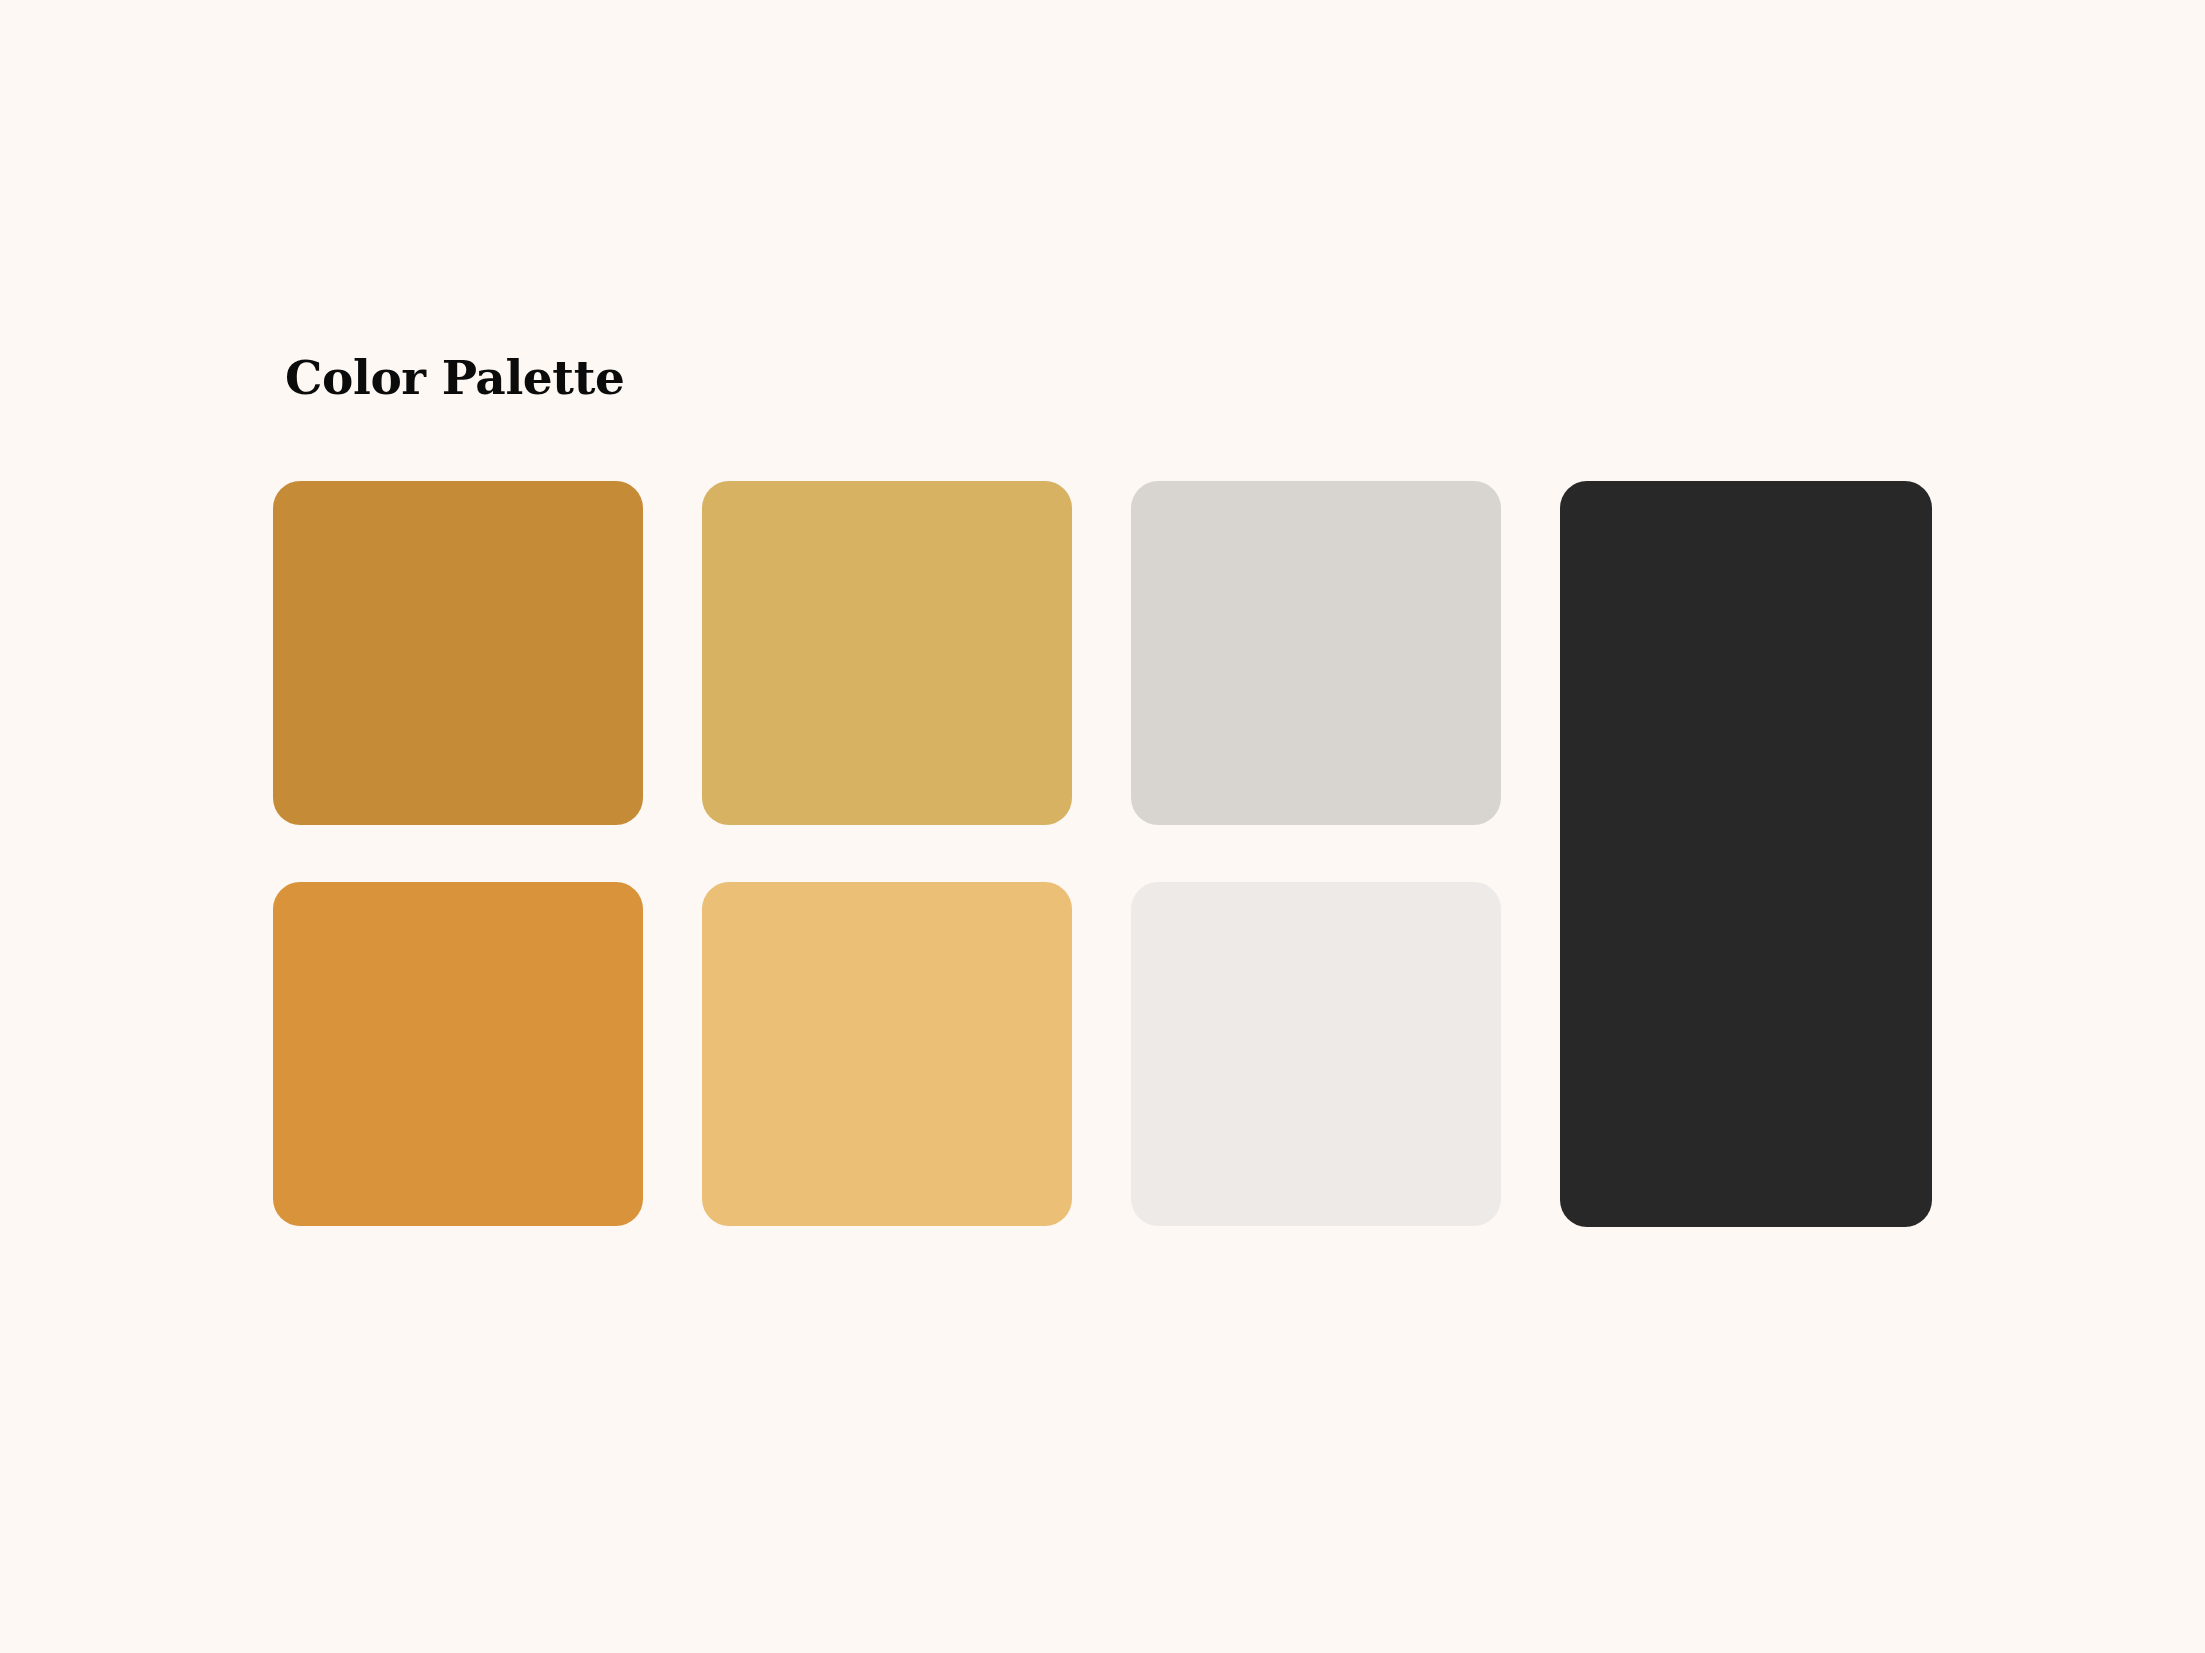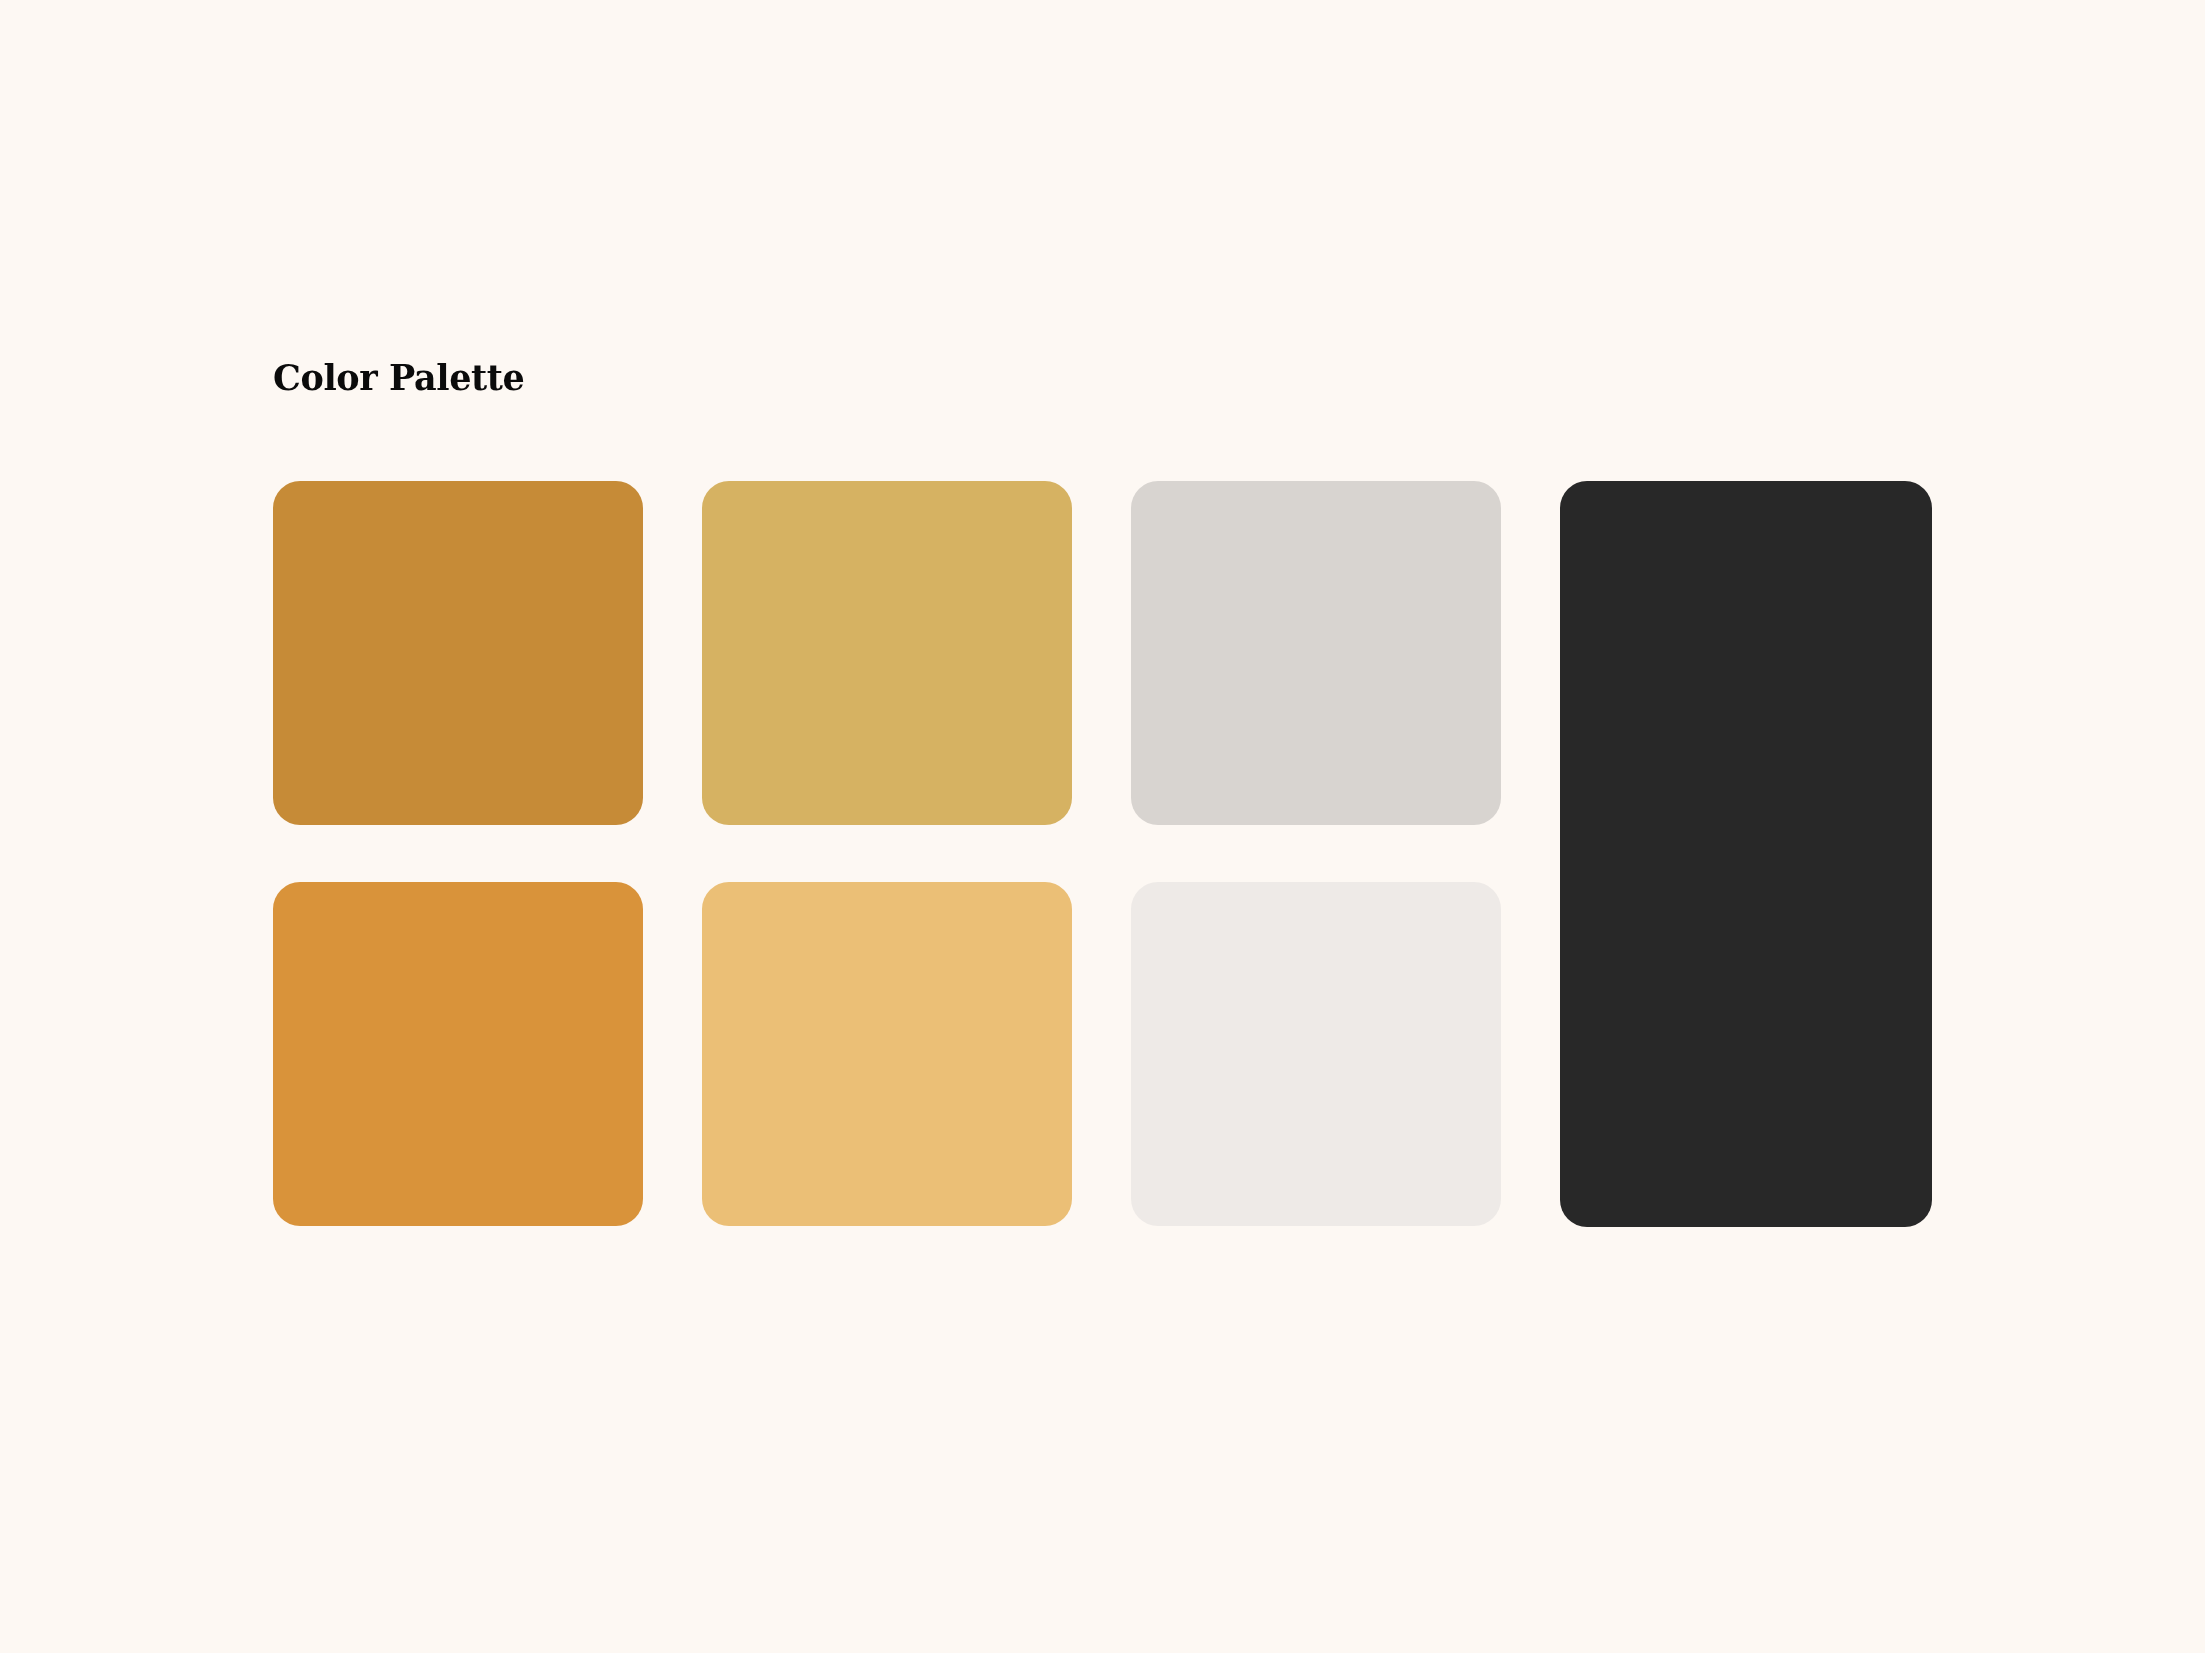--- a/index.html
+++ b/index.html
@@ -19,25 +19,25 @@
   #palette-page {
     position: relative;
     width: 2205px;
     height: 1654px;
     background: #FDF8F3;
   }
 
   
   #palette-title {
     position: absolute;
-    left: 273px;
+    left: 285px;
     top: 350px;
     font-family: "DejaVu Serif", "Liberation Serif", serif;
     font-weight: bold;
-    font-size: 35px;
+    font-size: 47px;
     line-height: 56px;
     letter-spacing: -0.4px;
     color: #0B0B0B;
     white-space: nowrap;
   }
 
   
   #swatch-grid {
     position: absolute;
     left: 273px;

